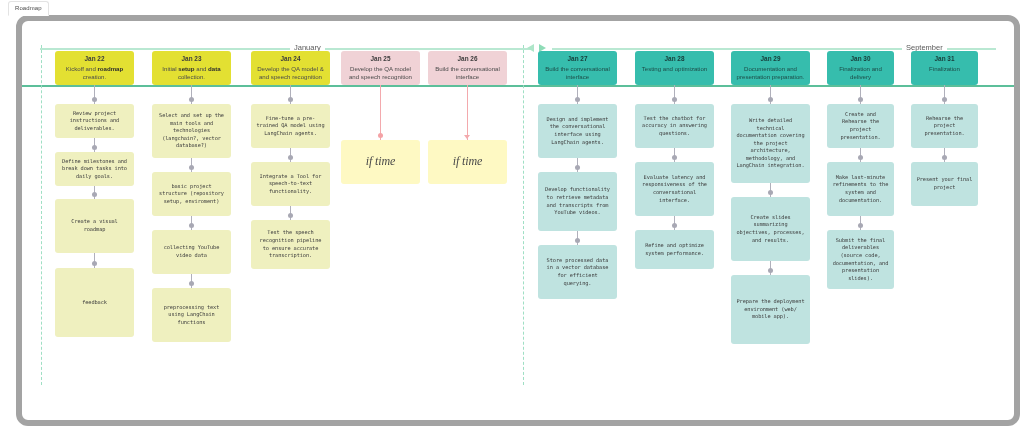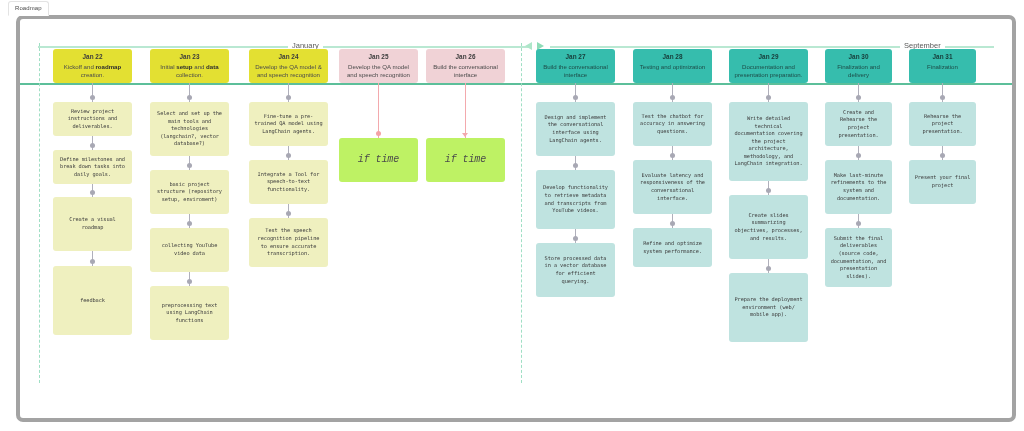--- a/index.html
+++ b/index.html
@@ -37,22 +37,22 @@
   }
 
   
   .canvas {
     position: absolute;
     left: 16px;
     top: 15px;
     width: 992px;
     height: 399px;
     background: #ffffff;
-    border: 4px solid #a3a3a3;
-    border-radius: 7px;
+    border: 6px solid #a3a3a3;
+    border-radius: 12px;
     overflow: hidden;
   }
 
   
   .month-band {
     position: absolute;
     left: 0;
     top: 20px;
     width: 992px;
     height: 14px;
@@ -158,24 +158,24 @@
     overflow: hidden;
     font-family: "DejaVu Sans Mono", monospace;
     font-size: 5.3px;
     line-height: 7.6px;
     color: #3d3d3d;
     letter-spacing: -0.1px;
   }
   .task.yellow { background: #eff0bf; }
   .task.teal   { background: #bfe3e0; }
   .task.pink   {
-    background: #bef264;
-    font-family: Liberation Mono, monospace;
+    background: #fef9c3;
+    font-family: Liberation Serif, serif;
     font-style: italic;
-    font-size: 10px;
+    font-size: 12px;
     color: #4a4a4a;
   }
 
   
   .conn-line {
     position: absolute;
     width: 1.1px;
     background: #b0b0bb;
   }
   .conn-line.pinkline { background: #f3a9ad; width: 1.3px; }

